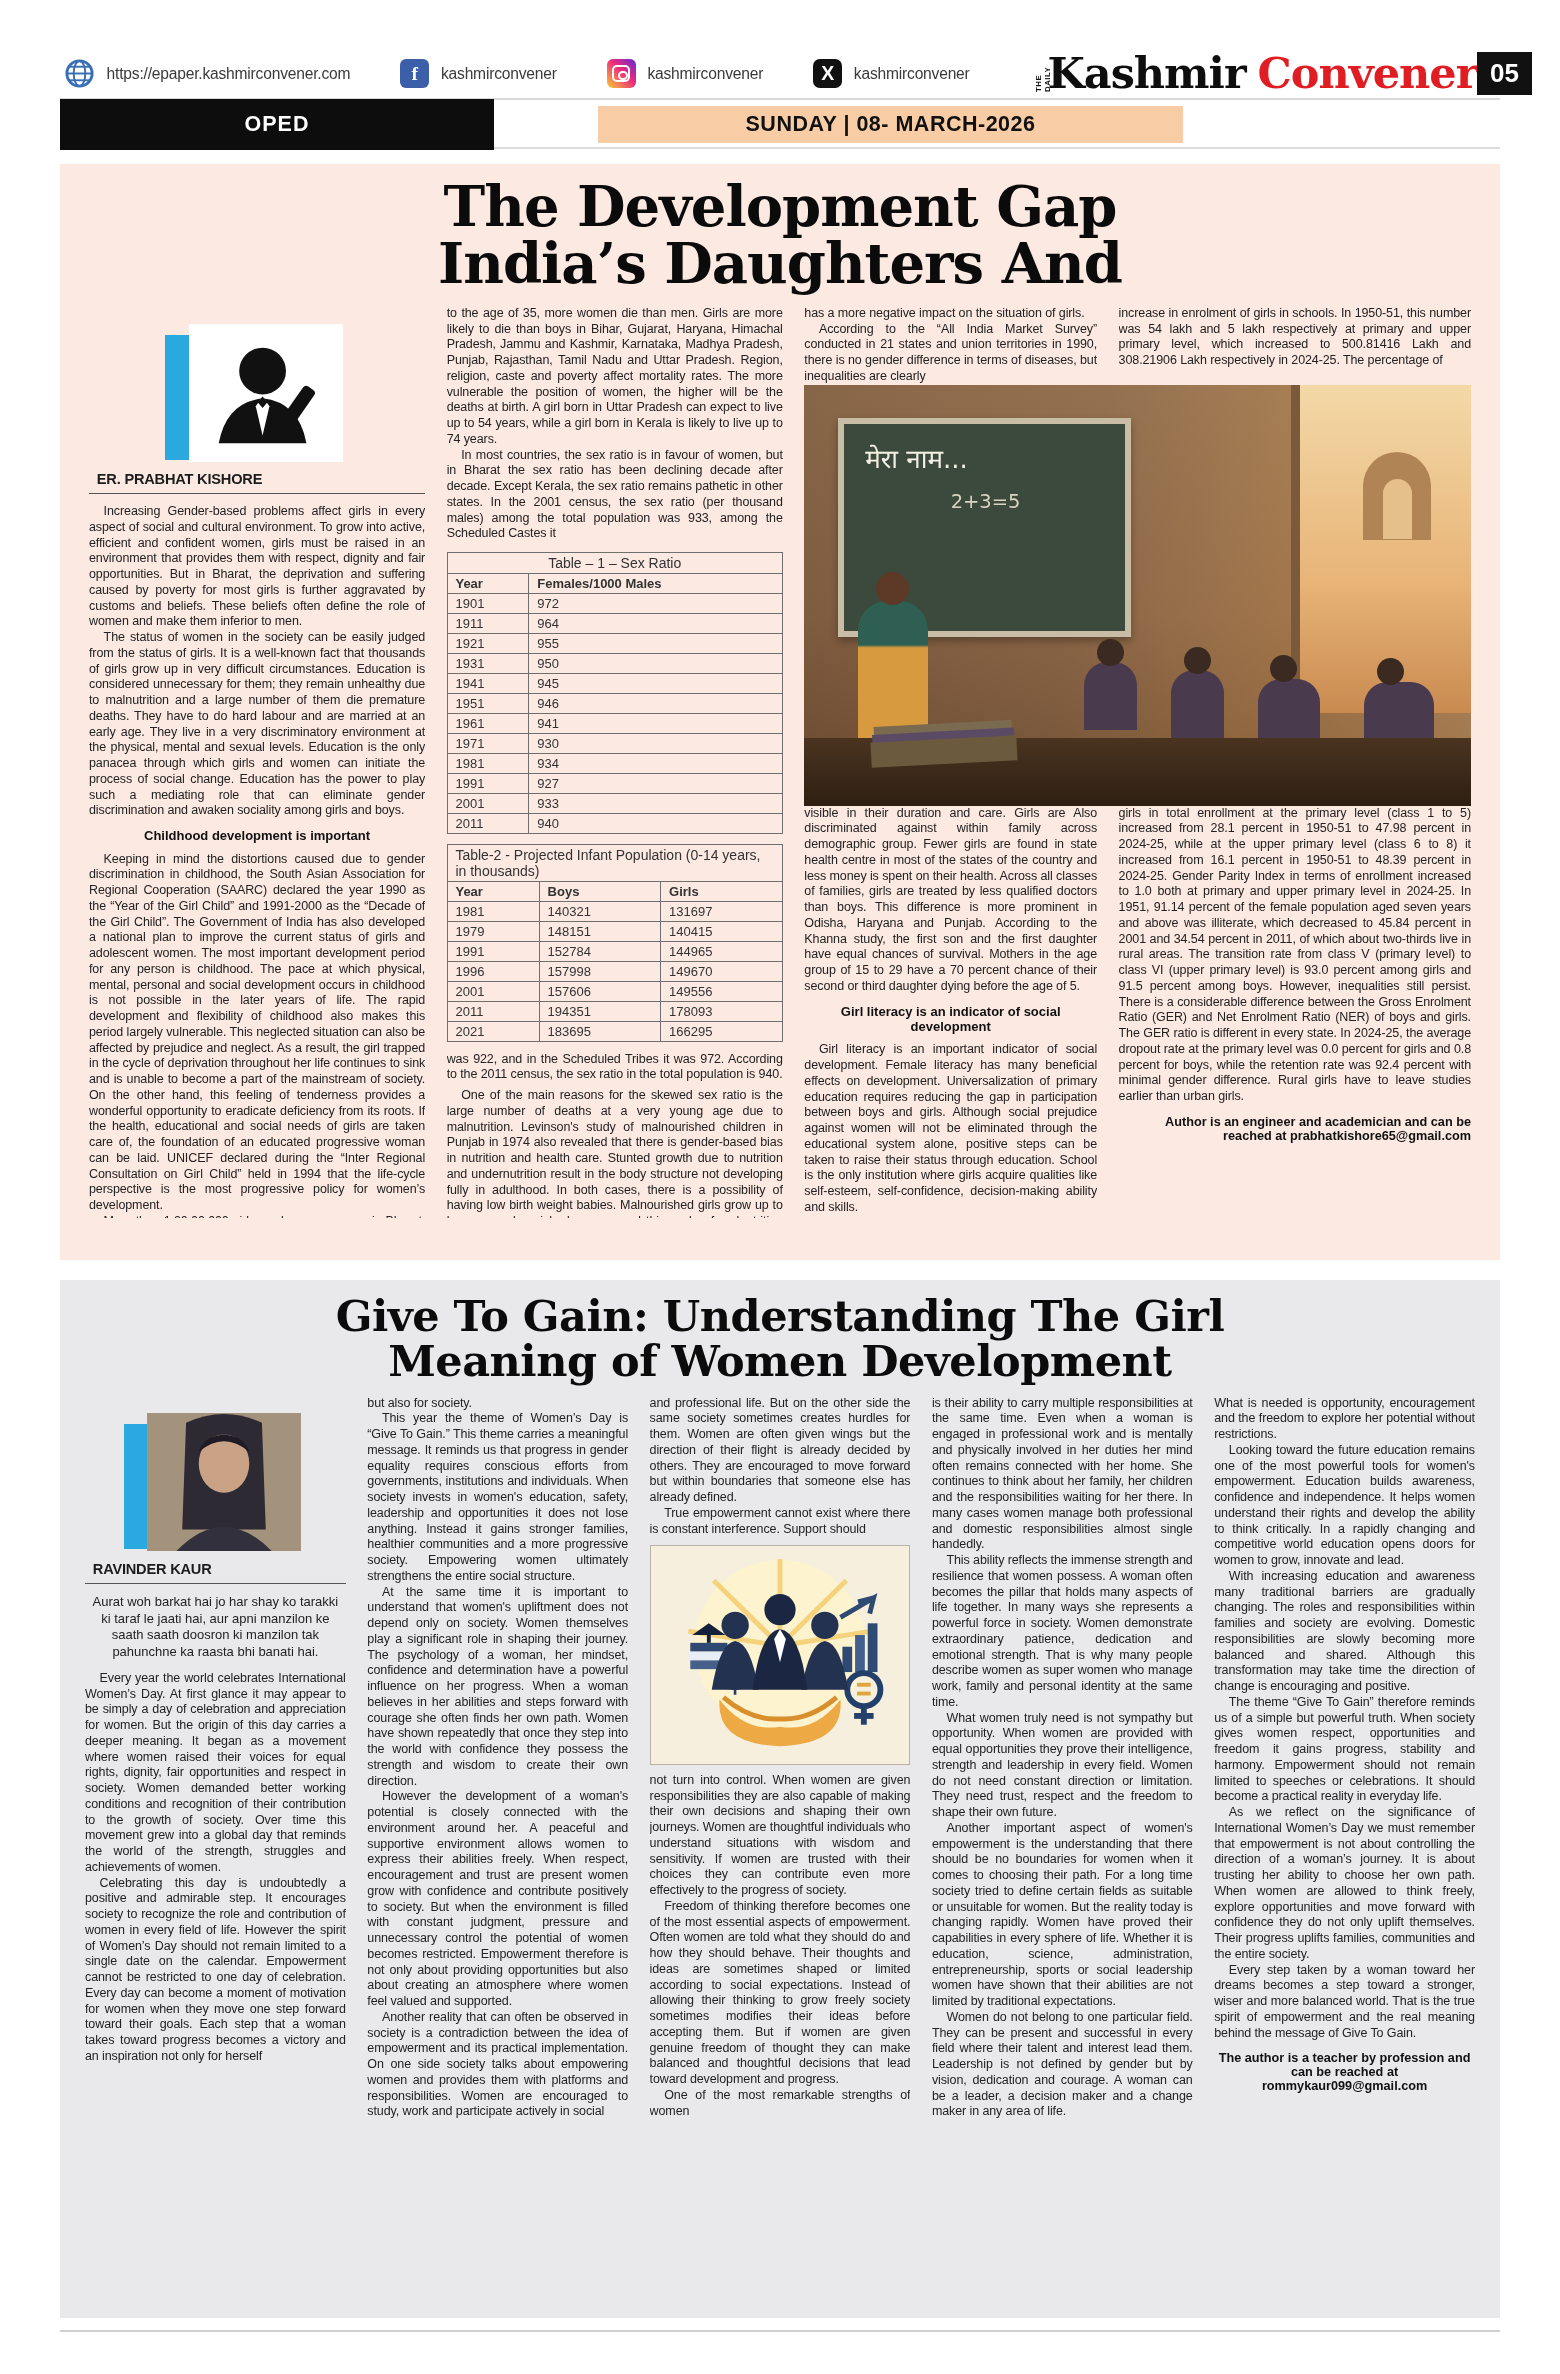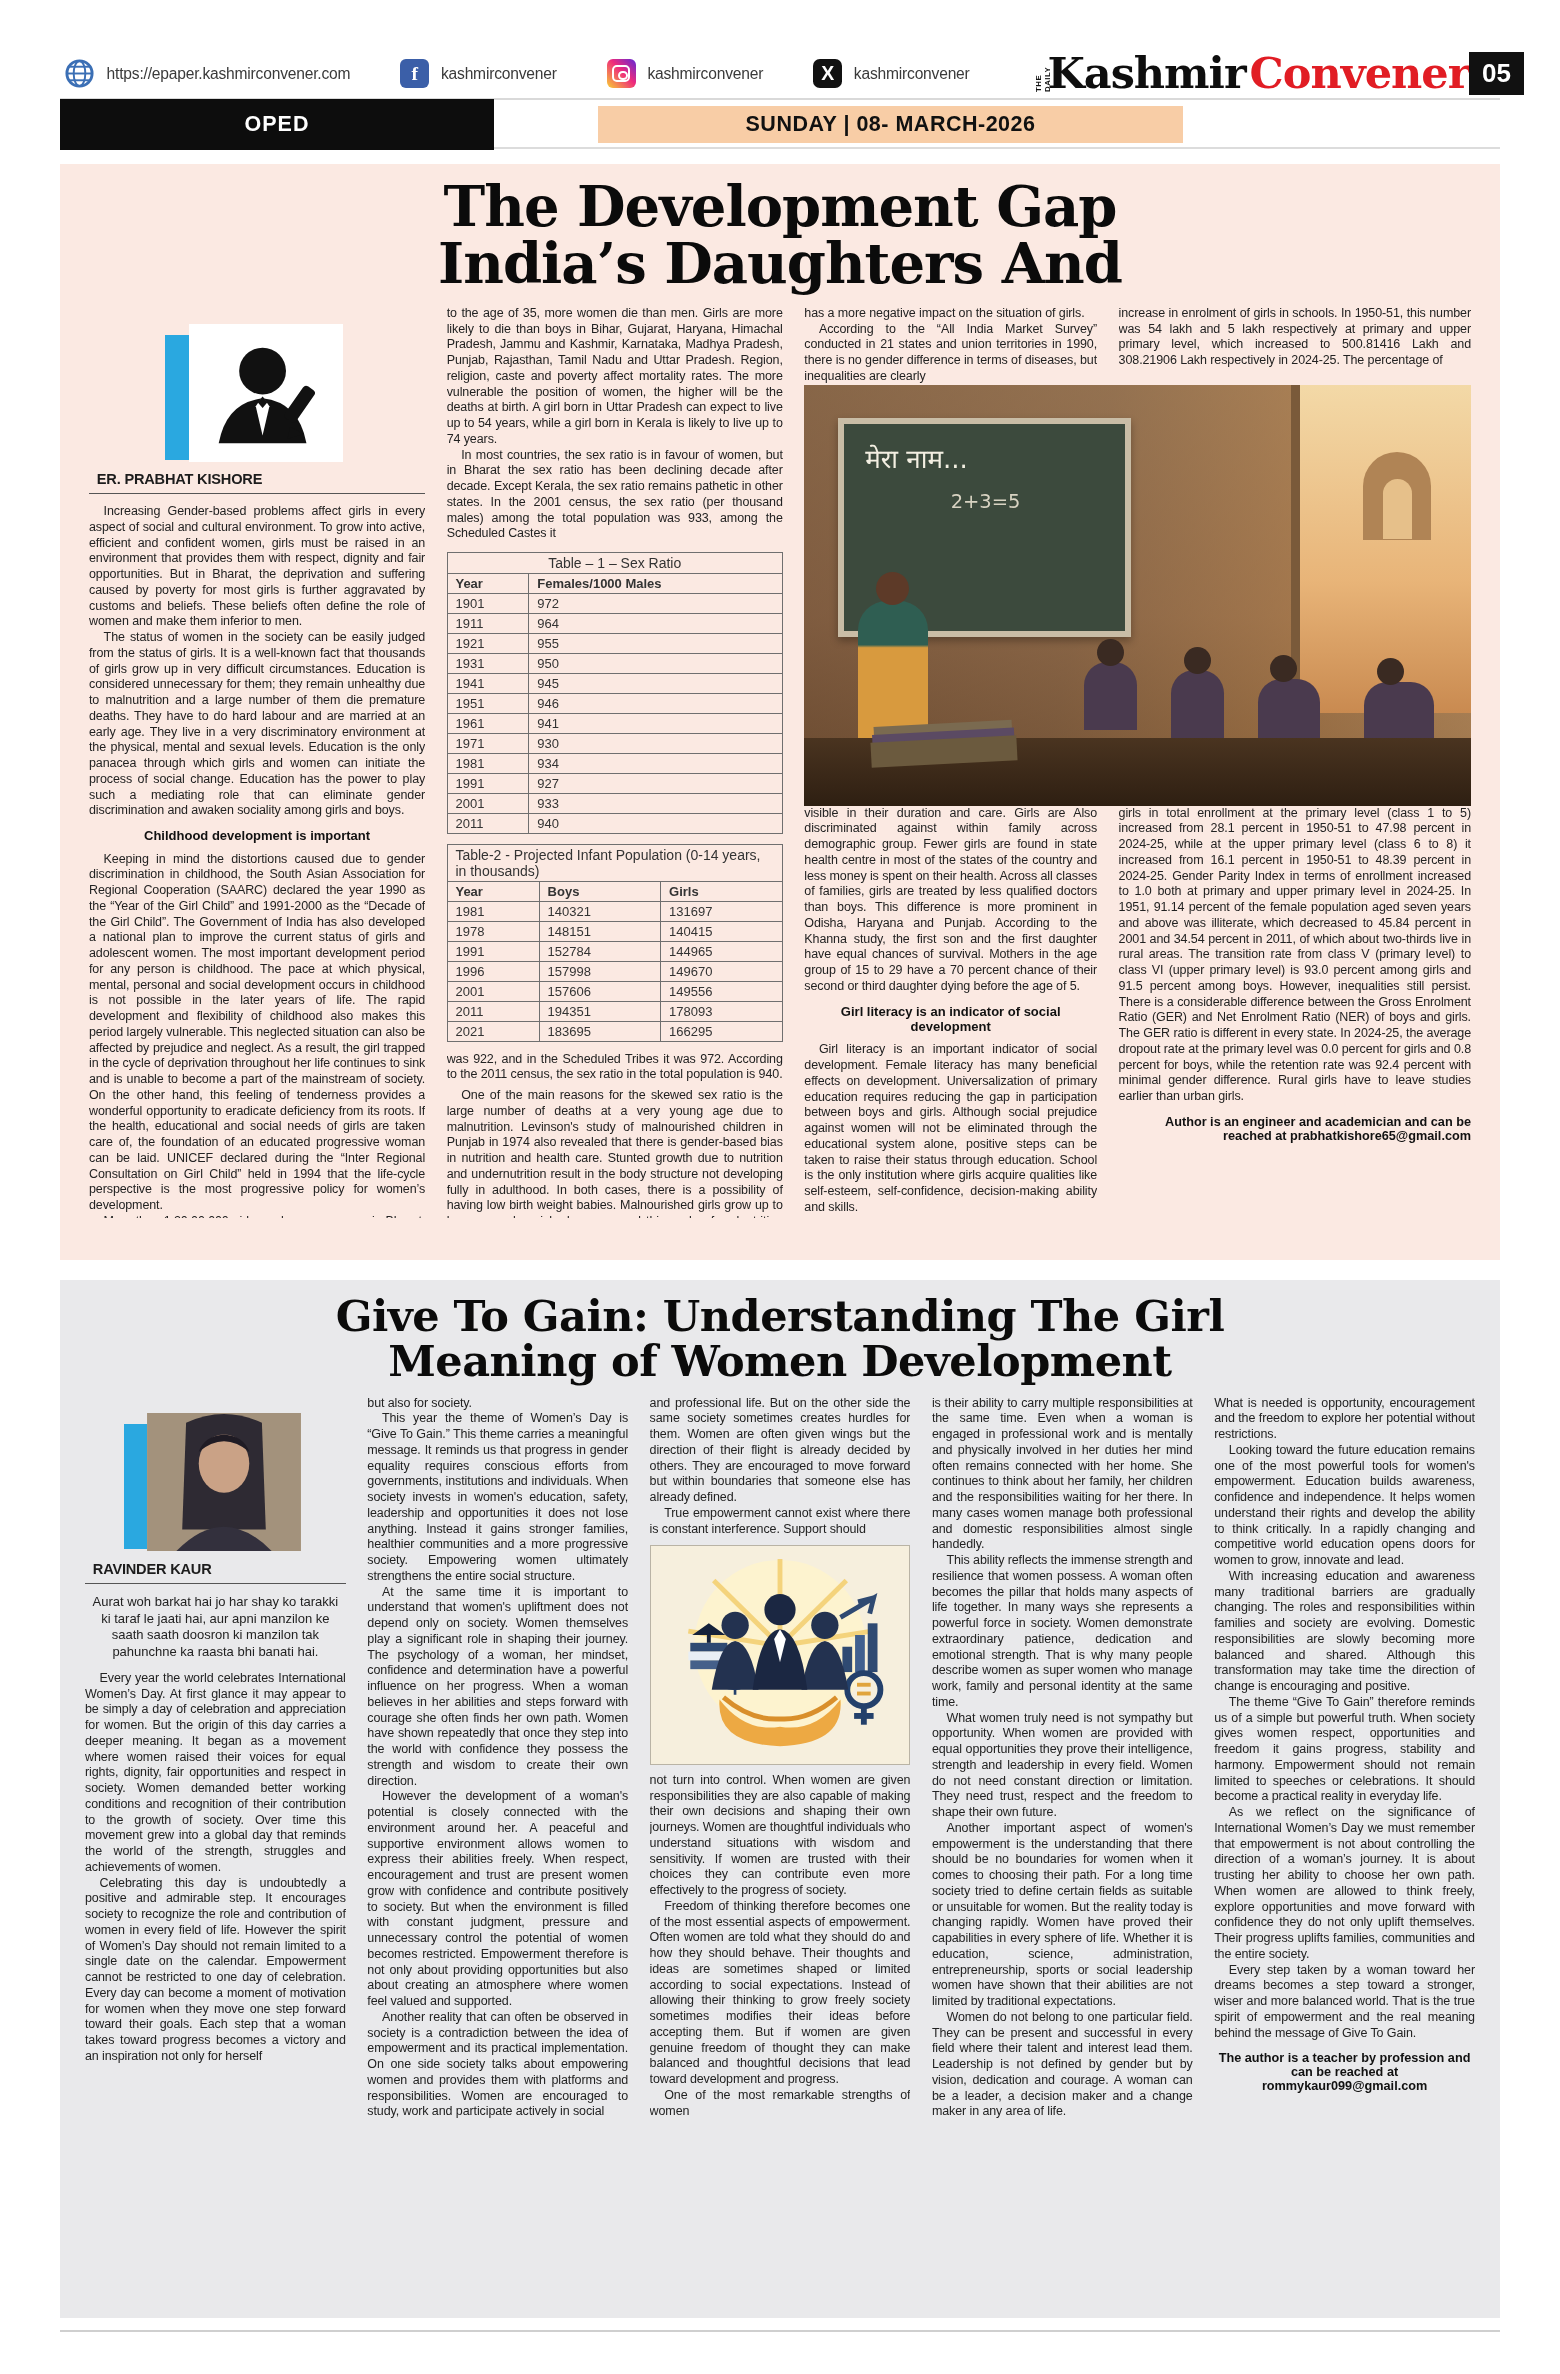--- a/index.html
+++ b/index.html
@@ -14,21 +14,21 @@
   .soc-ic { width:29px; height:29px; border-radius:5.9px; display:flex; align-items:center; justify-content:center;
             color:#fff; font-weight:bold; font-size:19.5px; font-family:"Liberation Serif",serif; }
   .fb { background:#3b5fa8; }
   .ig { background:linear-gradient(45deg,#f9ce34,#ee2a7b 55%,#6228d7); }
   .ig-in { width:17.6px; height:17.6px; border:2px solid #fff; border-radius:4.9px; position:relative; }
   .ig-in::after { content:""; position:absolute; left:3.9px; top:3.9px; width:5.9px; height:5.9px; border:2px solid #fff; border-radius:50%; }
   .xx { background:#111; border-radius:6.8px; font-family:"Liberation Sans",sans-serif; }
   .masthead { display:flex; align-items:baseline; margin-left:43px; }
   .mh-tag { font-size:7.8px; font-weight:bold; color:#111; transform:rotate(-90deg) translateX(2.9px); width:9.8px; letter-spacing:0.5px; }
   .mh-1 { font-family:"DejaVu Serif","Liberation Serif",serif; font-weight:bold; font-size:43px; color:#0e0e0e; letter-spacing:-1px; }
-  .mh-2 { font-family:"DejaVu Serif","Liberation Serif",serif; font-weight:bold; font-size:43px; color:#e11d24; letter-spacing:-1px; margin-left:4px; }
+  .mh-2 { font-family:"DejaVu Serif","Liberation Serif",serif; font-weight:bold; font-size:43px; color:#e11d24; letter-spacing:-1px; margin-left:12px; }
   .pageno { margin-left:auto; background:#111; color:#fff; font-weight:bold; font-size:26px; padding:5.9px 12.7px; }
 
   
   .sectionrow { margin:7.8px 60px 0; height:41px; display:flex; align-items:center; border-bottom:2px solid #dcdcdc; padding-bottom:5.9px; }
   .oped { background:#0d0d0d; color:#fff; font-weight:bold; font-size:21.5px; letter-spacing:1px; width:434px; text-align:center; padding:13px 0; }
   .datebox { background:#f8cda6; color:#111; font-weight:bold; font-size:21.5px; letter-spacing:0.5px; width:585px; margin-left:104px; text-align:center; padding:5.9px 0; }
 
   
   .art1 { margin:15.6px 60px 0; background:#fbe9e2; height:1096px; padding:13.7px 29px 15.6px; overflow:hidden; }
   .art2 { margin:19.5px 60px 0; background:#e9e9eb; height:1038px; padding:11.7px 25px 15.6px; overflow:hidden; }
@@ -261,21 +261,21 @@
         </thead>
         <tbody>
 
             <tr>
               <td>1981</td>
               <td>140321</td>
               <td>131697</td>
             </tr>
 
             <tr>
-              <td>1978</td>
+              <td>1979</td>
               <td>148151</td>
               <td>140415</td>
             </tr>
 
             <tr>
               <td>1991</td>
               <td>152784</td>
               <td>144965</td>
             </tr>
 

